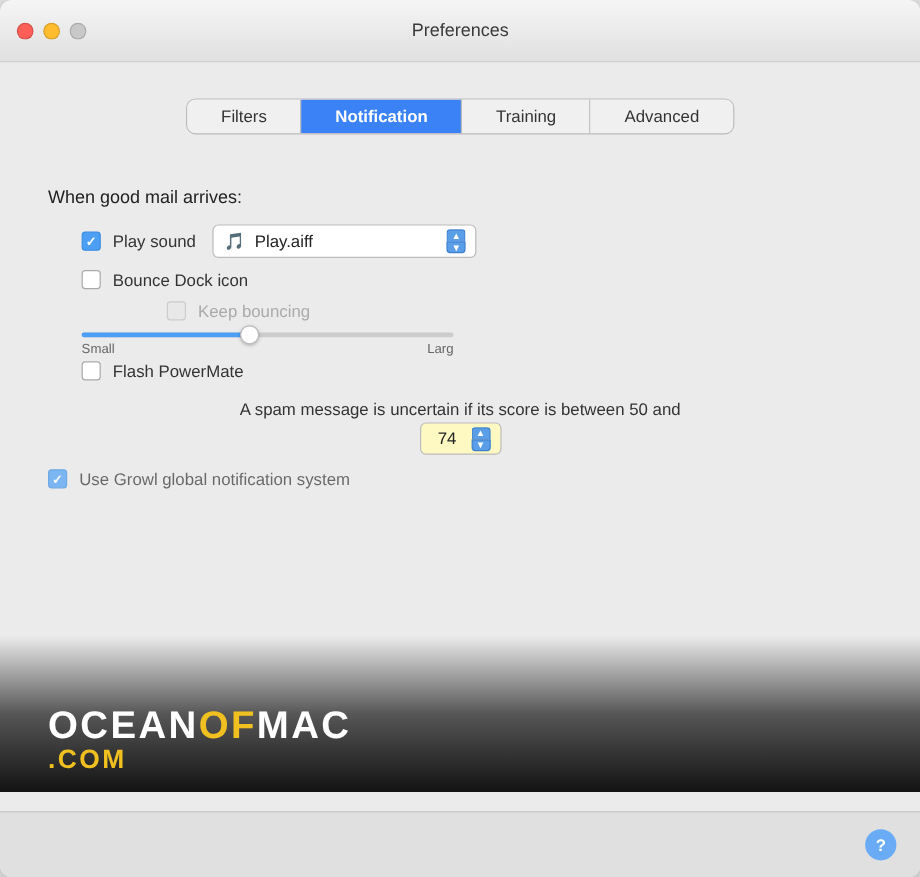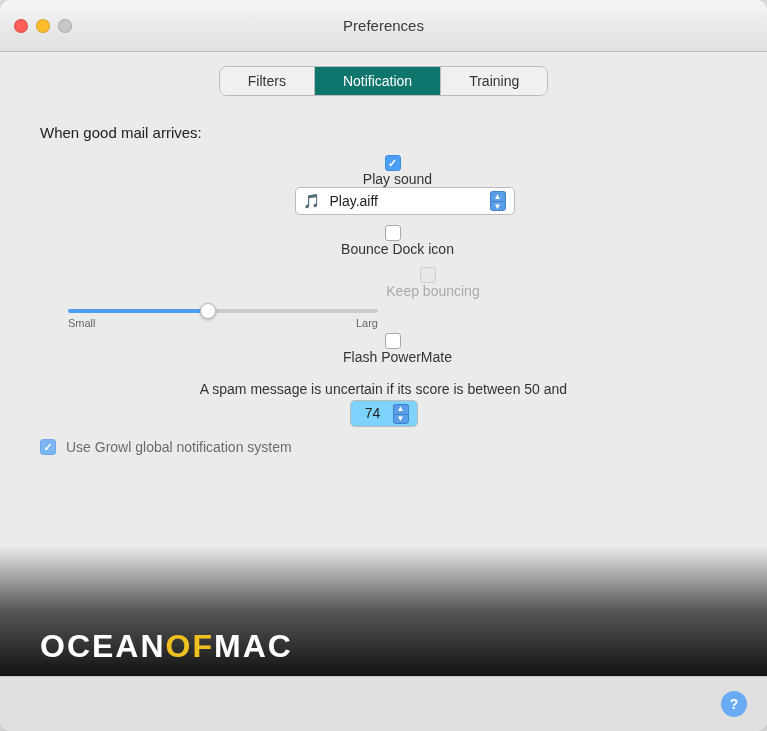--- a/index.html
+++ b/index.html
@@ -14,20 +14,21 @@
 
     .window {
       width: 767px;
       height: 731px;
       background: #ebebeb;
       border-radius: 10px;
       box-shadow: 0 4px 20px rgba(0,0,0,0.3);
       display: flex;
       flex-direction: column;
       overflow: hidden;
+      gap: 16px;
     }
 
     .titlebar {
       background: linear-gradient(to bottom, #f5f5f5, #e0e0e0);
       height: 52px;
       display: flex;
       align-items: center;
       justify-content: center;
       border-bottom: 1px solid #c0c0c0;
       position: relative;
@@ -86,44 +87,43 @@
       background: #f0f0f0;
       border-right: 1.5px solid #bbb;
       user-select: none;
     }
 
     .tab:last-child {
       border-right: none;
     }
 
     .tab.active {
-      background: #0f766e;
+      background: #3b82f6;
       color: white;
-      font-weight: 400;
+      font-weight: 700;
     }
 
     .content {
       flex: 1;
       padding: 18px 40px 20px 40px;
       overflow: hidden;
       position: relative;
     }
 
     .section-label {
       font-size: 15px;
       color: #222;
       margin-bottom: 14px;
       font-weight: 400;
     }
 
     .option-row {
       display: flex;
       align-items: center;
       margin-bottom: 10px;
-      flex-direction: column;
     }
 
     .option-row.indented {
       margin-left: 28px;
     }
 
     .checkbox {
       width: 16px;
       height: 16px;
       border: 1.5px solid #aaa;
@@ -271,21 +271,21 @@
       color: #333;
       line-height: 1.5;
       flex-direction: column;
     }
 
     .spam-value-box {
       display: flex;
       align-items: center;
       border: 1px solid #bbb;
       border-radius: 5px;
-      background: #7dd3fc;
+      background: #fef9c3;
       padding: 2px 8px;
       margin: 0 6px;
     }
 
     .spam-value {
       font-size: 14px;
       color: #222;
       width: 28px;
       text-align: center;
     }
@@ -335,20 +335,21 @@
       <div class="control-btn control-maximize"></div>
     </div>
     <span class="titlebar-title">Preferences</span>
   </div>
 
   <div class="tab-bar">
     <div class="tab-group">
       <div class="tab">Filters</div>
       <div class="tab active">Notification</div>
       <div class="tab">Training</div>
+      <div class="tab">Advanced</div>
     </div>
   </div>
 
   <div class="content">
     <div class="section-label">When good mail arrives:</div>
 
     <div class="option-row indented">
       <div class="checkbox checked"></div>
       <span class="option-label">Play sound</span>
       <div class="sound-select">
@@ -404,20 +405,23 @@
     <div class="growl-row">
       <div class="checkbox checked"></div>
       <span class="option-label">Use Growl global notification system</span>
     </div>
 
     <div style="position:absolute; bottom:0; left:0; right:0; height:130px; background: linear-gradient(to bottom, transparent 0%, rgba(60,60,60,0.85) 50%, rgba(0,0,0,0.92) 100%); pointer-events:none;">
       <div style="position:absolute; bottom:14px; left:40px;">
         <div style="font-size:32px; font-weight:900; letter-spacing:2px; line-height:1.0;">
           <span style="color:white;margin-top:19px;">OCEAN</span><span style="color:#f0c020;">OF</span><span style="color:white;">MAC</span>
         </div>
+        <div style="font-size:22px; font-weight:900; color:#f0c020; letter-spacing:2px;">
+          <span>.COM</span>
+        </div>
       </div>
     </div>
   </div>
 
   <div class="bottom-bar">
     <button class="help-btn">?</button>
   </div>
 </div>
 
 </body></html>

